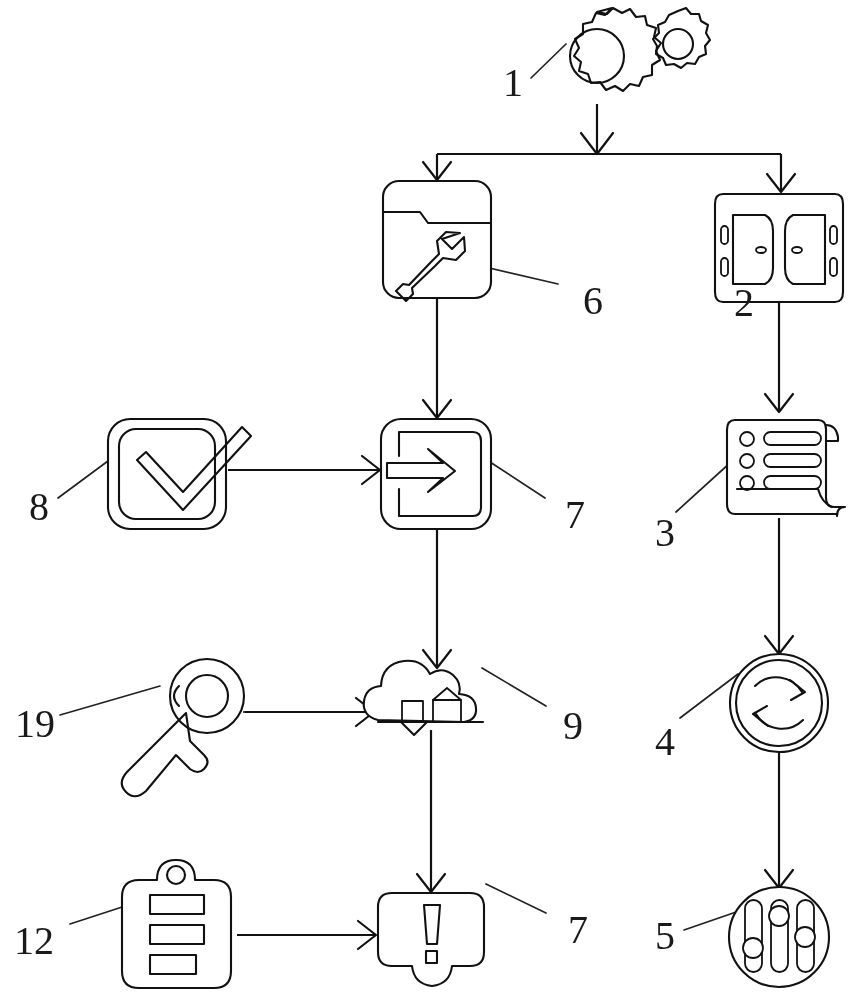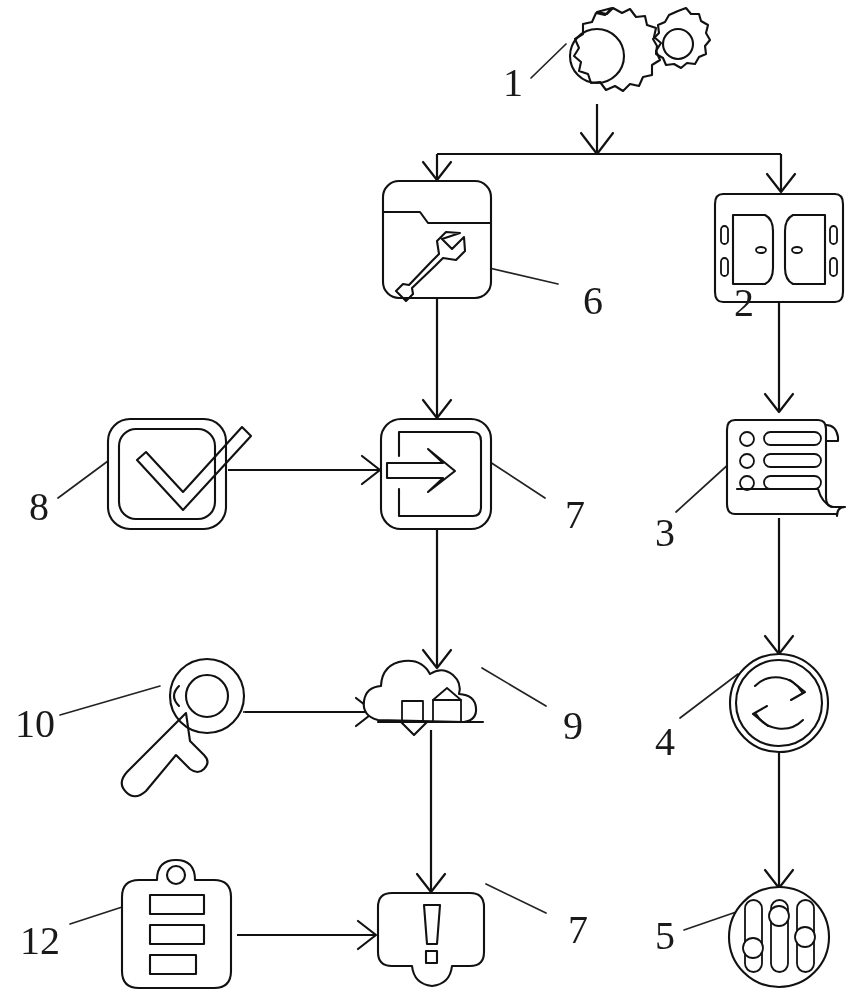--- a/index.html
+++ b/index.html
@@ -292,17 +292,17 @@
 
   <div class="ref-label" style="left:503px; top:63px;">1</div>
   <div class="ref-label" style="left:734px; top:283px;">2</div>
   <div class="ref-label" style="left:655px; top:513px;">3</div>
   <div class="ref-label" style="left:655px; top:722px;">4</div>
   <div class="ref-label" style="left:655px; top:916px;">5</div>
   <div class="ref-label" style="left:583px; top:281px;">6</div>
   <div class="ref-label" style="left:565px; top:495px;">7</div>
   <div class="ref-label" style="left:29px;  top:487px;">8</div>
   <div class="ref-label" style="left:563px; top:706px;">9</div>
-  <div class="ref-label" style="left:15px;  top:704px;">10</div>
+  <div class="ref-label" style="left:15px;  top:704px;">19</div>
   <div class="ref-label" style="left:568px; top:910px;">7</div>
-  <div class="ref-label" style="left:20px;  top:921px;">12</div>
+  <div class="ref-label" style="left:14px;  top:921px;">12</div>
 
 </div>
 
 </body></html>

